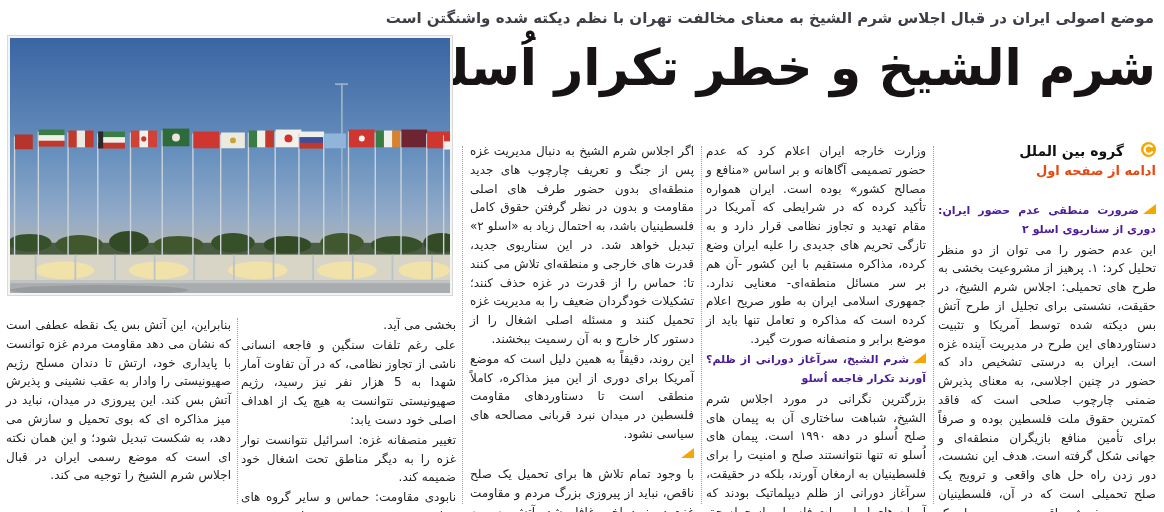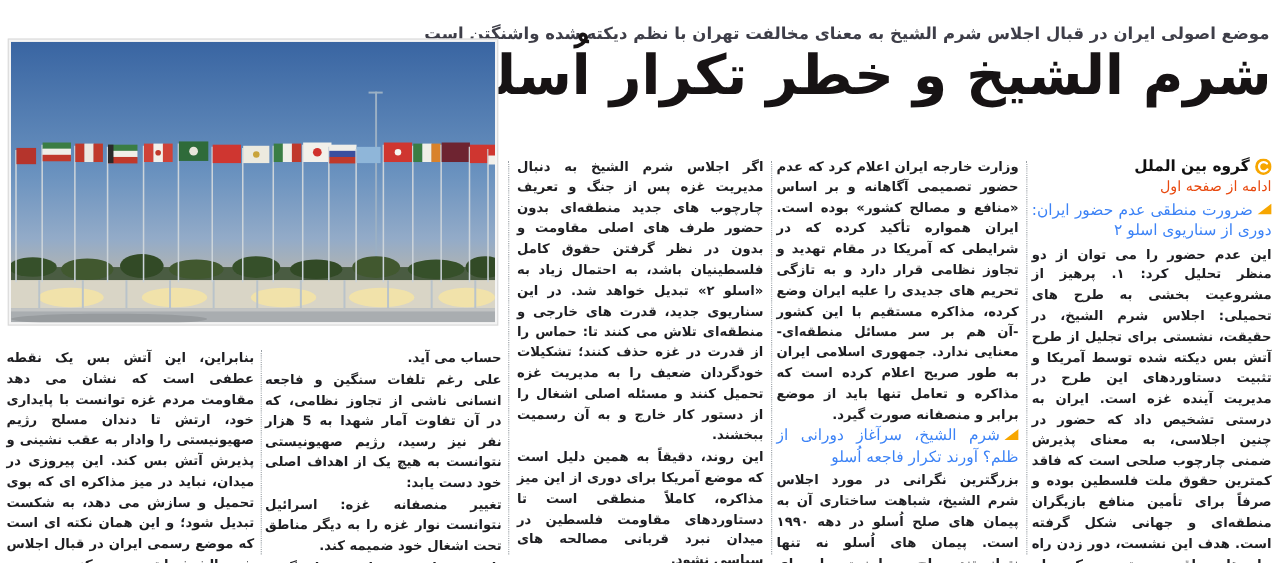--- a/index.html
+++ b/index.html
@@ -5,21 +5,21 @@
   :root{
     --accent:#f7a600; --continued-red:#e8490f; --headline-color:#171314;
     --body-color:#1f1f22; --kicker-color:#3e3e48; --divider-color:#9aa0a6;
   }
   html,body{margin:0;padding:0;background:#ffffff;}
   .page{
     position:relative;width:1164px;height:512px;overflow:hidden;background:#fff;
     font-family:"DejaVu Sans",sans-serif;direction:rtl;
   }
   .kicker{
-    position:absolute;top:21px;right:10px;white-space:nowrap;
+    position:absolute;top:9px;right:10px;white-space:nowrap;
     font-size:15px;font-weight:bold;color:var(--kicker-color);letter-spacing:-0.2px;
   }
   .headline{
     position:absolute;top:30px;left:462px;right:8px;margin:0;text-align:center;
     font-size:50px;font-weight:bold;color:var(--headline-color);white-space:nowrap;
     line-height:1.55;letter-spacing:-1px;
   }
   .photo-frame{
     position:absolute;left:7px;top:35px;width:446px;height:261px;margin:0;
     border:1px solid #d9d9d9;background:#f4f4f4;padding:2px;box-sizing:border-box;
@@ -27,32 +27,32 @@
   .photo-frame svg{display:block;width:100%;height:100%;}
   .vrule{position:absolute;width:0;border-left:1px dotted var(--divider-color);}
   .v1{left:933px;top:146px;height:358px;}
   .v2{left:701px;top:146px;height:358px;}
   .v3{left:462px;top:146px;height:358px;}
   .v4{left:237px;top:318px;height:186px;}
   .col{
     position:absolute;color:var(--body-color);font-size:12px;line-height:18.8px;
     text-align:justify;
   }
-  .col p{margin:0 0 1px 0;font-weight:bold;}
+  .col p{margin:0 0 1px 0;}
   .col1{left:938px;width:218px;top:142px;}
   .col2{left:706px;width:220px;top:142px;}
   .col3{left:470px;width:224px;top:142px;}
   .col4{left:241px;width:215px;top:316px;}
   .col5{left:6px;width:225px;top:316px;}
-  .byline-row{display:flex;align-items:center;gap:5px;margin-bottom:1px;}
+  .byline-row{display:flex;gap:17px;margin-bottom:1px;}
   .byline{font-weight:bold;font-size:14px;color:#111;}
   .logo{display:inline-flex;width:15px;height:15px;flex:0 0 auto;}
-  .continued{color:var(--continued-red);font-weight:normal;font-size:13px;margin-bottom:1px;}
+  .continued{color:var(--continued-red);font-weight:bold;font-size:13px;margin-bottom:20px;}
   .subhead{
-    font-size:14px;font-weight:normal;color:#3b82f6;margin:1px 0 1px 0;line-height:19.5px;
+    font-size:11px;font-weight:bold;color:#4c1d95;margin:1px 0 1px 0;line-height:19.5px;
   }
   .tri{display:inline-block;vertical-align:baseline;margin-left:4px;}
   .tri polygon{fill:var(--accent);}
 </style>
 </head>
 <body>
 
 <div class="page">
 
   <div class="kicker">موضع اصولی ایران در قبال اجلاس شرم الشیخ به معنای مخالفت تهران با نظم دیکته شده واشنگتن است</div>
@@ -206,21 +206,21 @@
   <section class="col col3">
     <p>اگر اجلاس شرم الشیخ به دنبال مدیریت غزه پس از جنگ و تعریف چارچوب های جدید منطقه‌ای بدون حضور طرف های اصلی مقاومت و بدون در نظر گرفتن حقوق کامل فلسطینیان باشد، به احتمال زیاد به «اسلو ۲» تبدیل خواهد شد. در این سناریوی جدید، قدرت های خارجی و منطقه‌ای تلاش می کنند تا: حماس را از قدرت در غزه حذف کنند؛ تشکیلات خودگردان ضعیف را به مدیریت غزه تحمیل کنند و مسئله اصلی اشغال را از دستور کار خارج و به آن رسمیت ببخشند.</p>
     <p>این روند، دقیقاً به همین دلیل است که موضع آمریکا برای دوری از این میز مذاکره، کاملاً منطقی است تا دستاوردهای مقاومت فلسطین در میدان نبرد قربانی مصالحه های سیاسی نشود.</p>
     <h2 class="subhead"><svg class="tri" width="13" height="10" viewBox="0 0 13 10">
           <polygon points="13,10 0,10 13,0"></polygon>
         </svg></h2>
     <p>با وجود تمام تلاش ها برای تحمیل یک صلح ناقص، نباید از پیروزی بزرگ مردم و مقاومت غزه در نبرد اخیر غافل شد. آتش بس به دست آمده، در اصل یک پیروزی تاریخی برای مردم مقاوم غزه به</p>
   </section>
 
   <section class="col col4">
-    <p>حساب می آید.</p>
+    <p>بخشی می آید.</p>
     <p>علی رغم تلفات سنگین و فاجعه انسانی ناشی از تجاوز نظامی، که در آن تفاوت آمار شهدا به 5 هزار نفر نیز رسید، رژیم صهیونیستی نتوانست به هیچ یک از اهداف اصلی خود دست یابد:</p>
     <p>تغییر منصفانه غزه: اسرائیل نتوانست نوار غزه را به دیگر مناطق تحت اشغال خود ضمیمه کند.</p>
     <p>نابودی مقاومت: حماس و سایر گروه های مقاومت هنوز در غزه حضور دارند و قدرت نظامی آنها از بین نرفته است.</p>
   </section>
 
   <section class="col col5">
     <p>بنابراین، این آتش بس یک نقطه عطفی است که نشان می دهد مقاومت مردم غزه توانست با پایداری خود، ارتش تا دندان مسلح رژیم صهیونیستی را وادار به عقب نشینی و پذیرش آتش بس کند. این پیروزی در میدان، نباید در میز مذاکره ای که بوی تحمیل و سازش می دهد، به شکست تبدیل شود؛ و این همان نکته ای است که موضع رسمی ایران در قبال اجلاس شرم الشیخ را توجیه می کند.</p>
   </section>
 
 </div>

